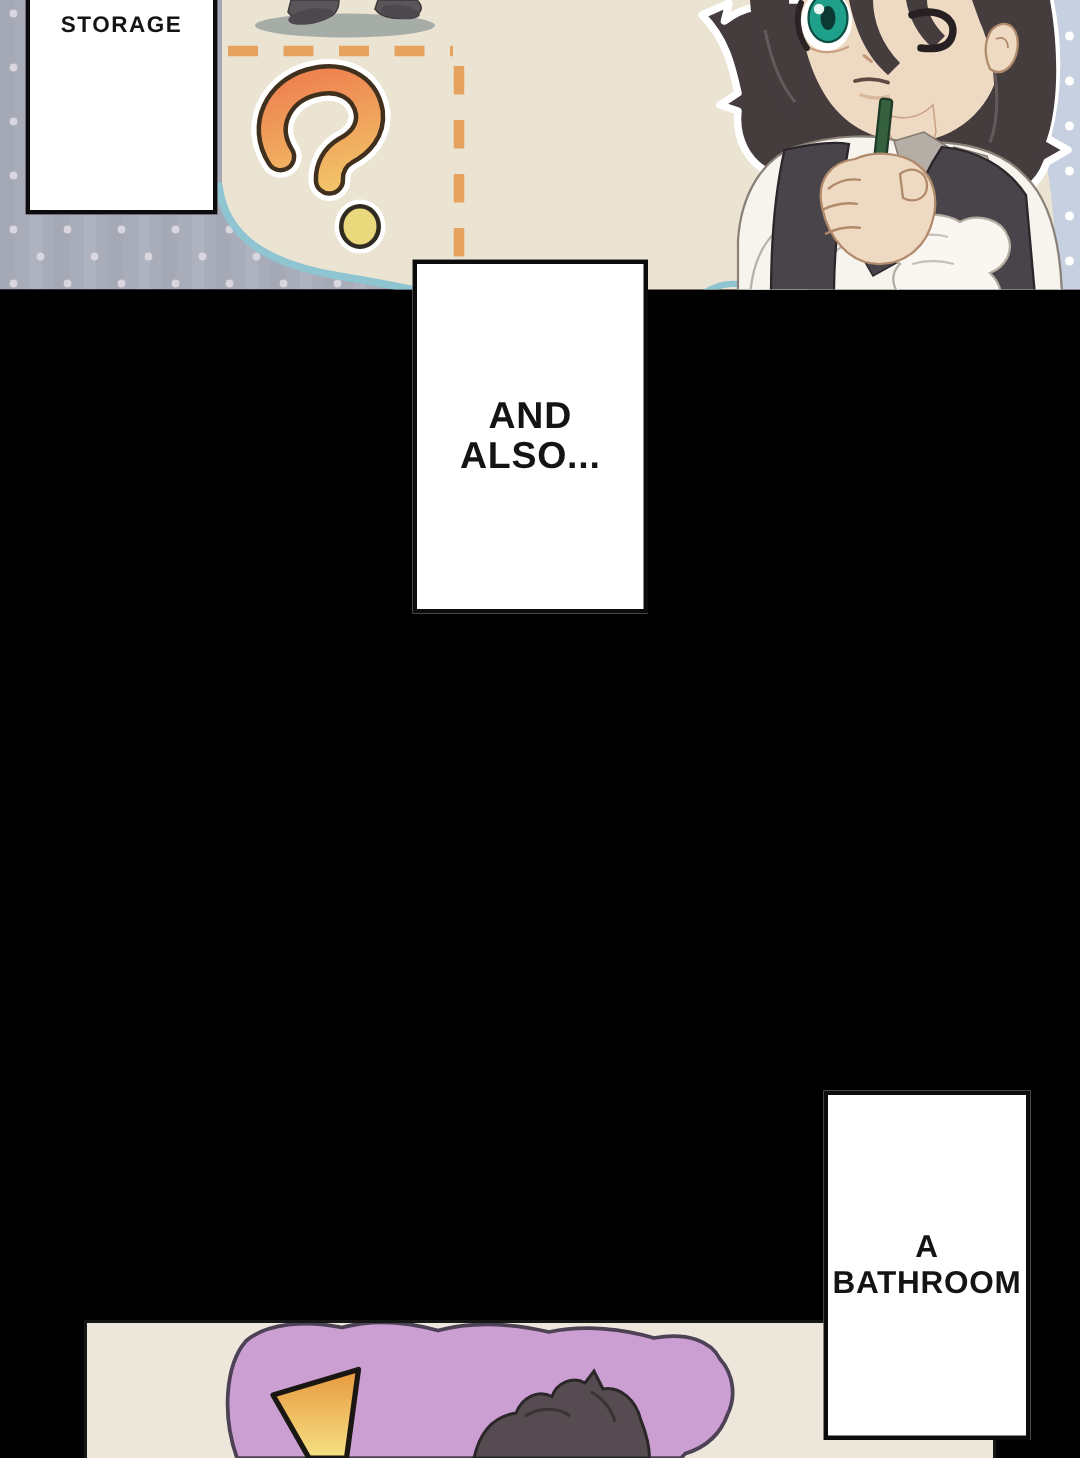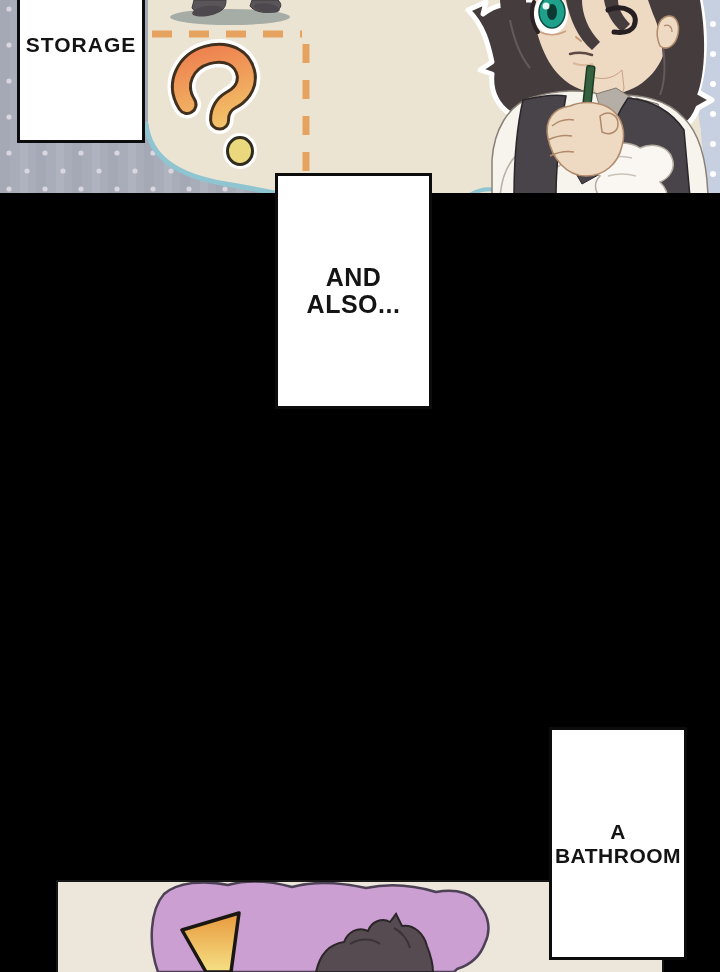--- a/index.html
+++ b/index.html
@@ -9,21 +9,21 @@
   .panel-top{left:0;top:0;width:720px;height:193px;}
   .panel-bottom{left:56px;top:880px;width:608px;height:92px;border:2px solid #161616;
                 border-bottom:0;box-sizing:border-box;background:#ece7da;}
   .caption-box{position:absolute;background:#ffffff;border:3px solid #0c0c0c;
                box-sizing:border-box;display:flex;align-items:center;justify-content:center;
                z-index:5;}
   .caption-text{color:#141414;font-weight:700;text-align:center;line-height:1.1;
                 letter-spacing:0.5px;}
   .box-storage{left:17px;top:-12px;width:128px;height:155px;align-items:flex-start;
                padding-top:18px;}
-  .box-storage .caption-text{font-size:21px;letter-spacing:1px;margin-top:24px;}
+  .box-storage .caption-text{font-size:15px;letter-spacing:1px;}
   .box-andalso{left:275px;top:173px;width:157px;height:236px;}
   .box-andalso .caption-text{font-size:25px;}
   .box-bathroom{left:549px;top:727px;width:138px;height:233px;}
   .box-bathroom .caption-text{font-size:21px;}
   svg{display:block;}
 </style>
 </head>
 <body>
 
 <div class="page">

